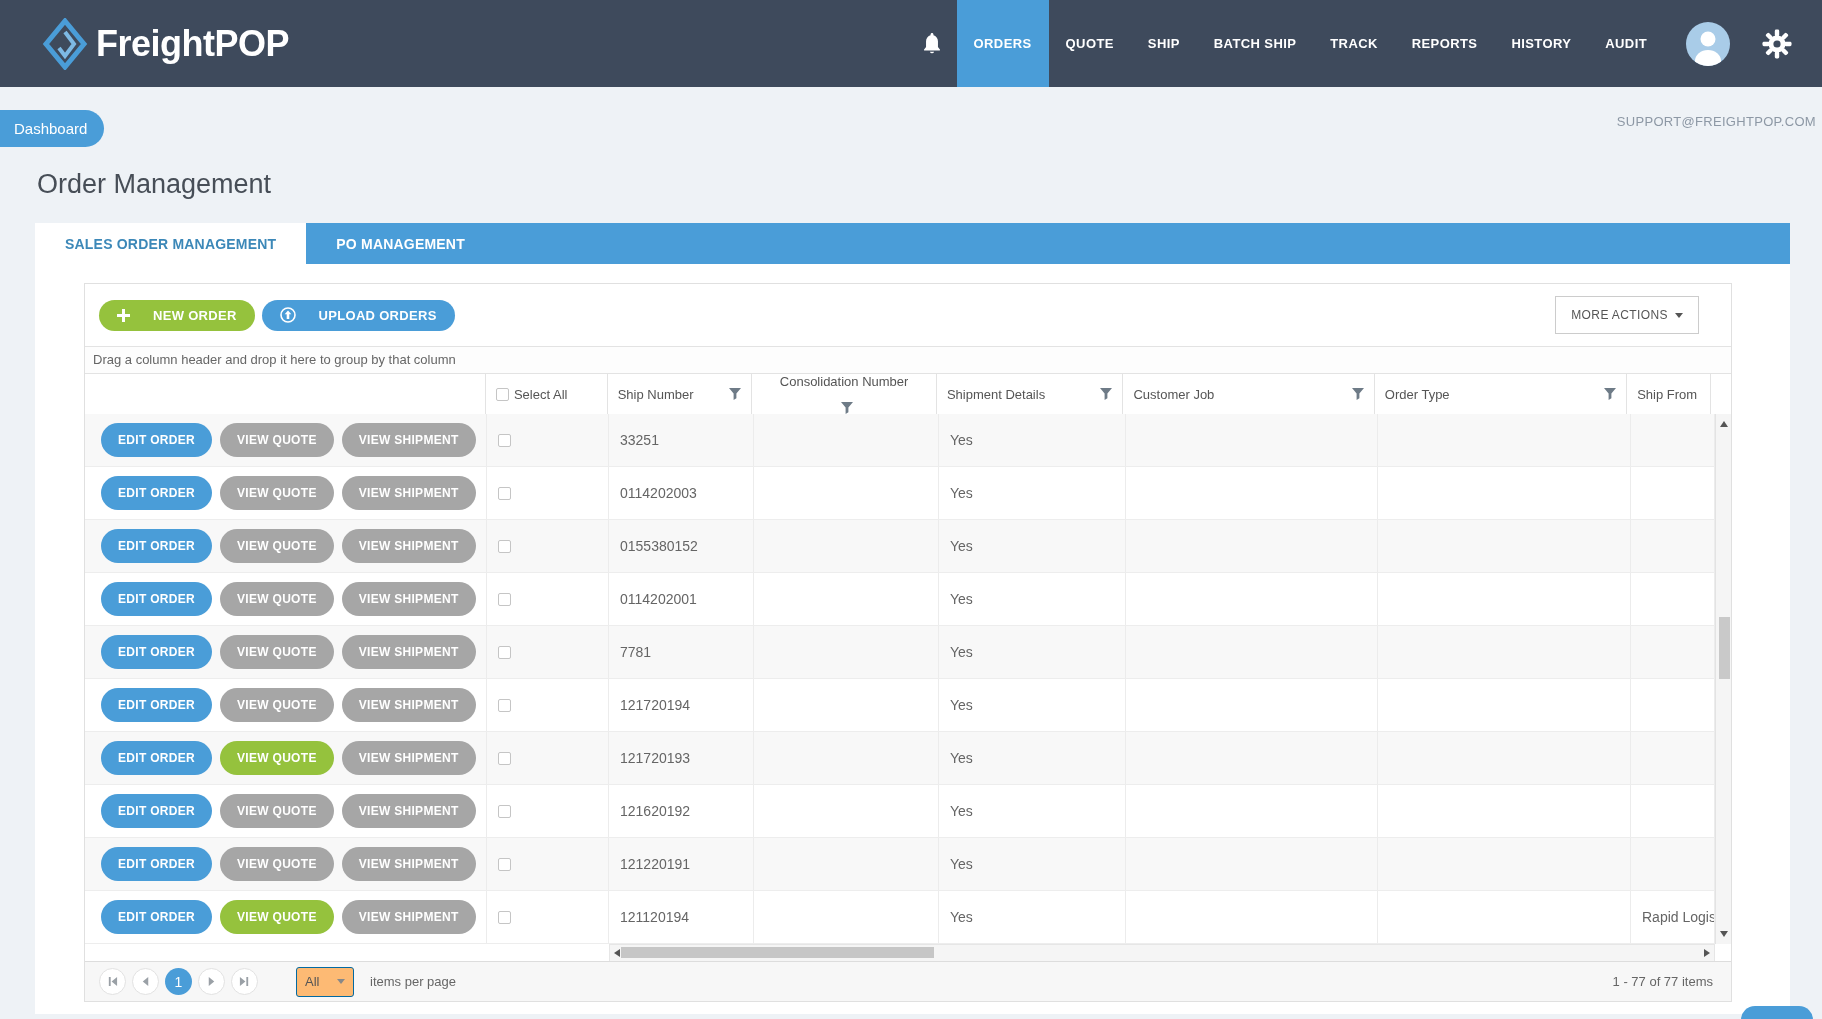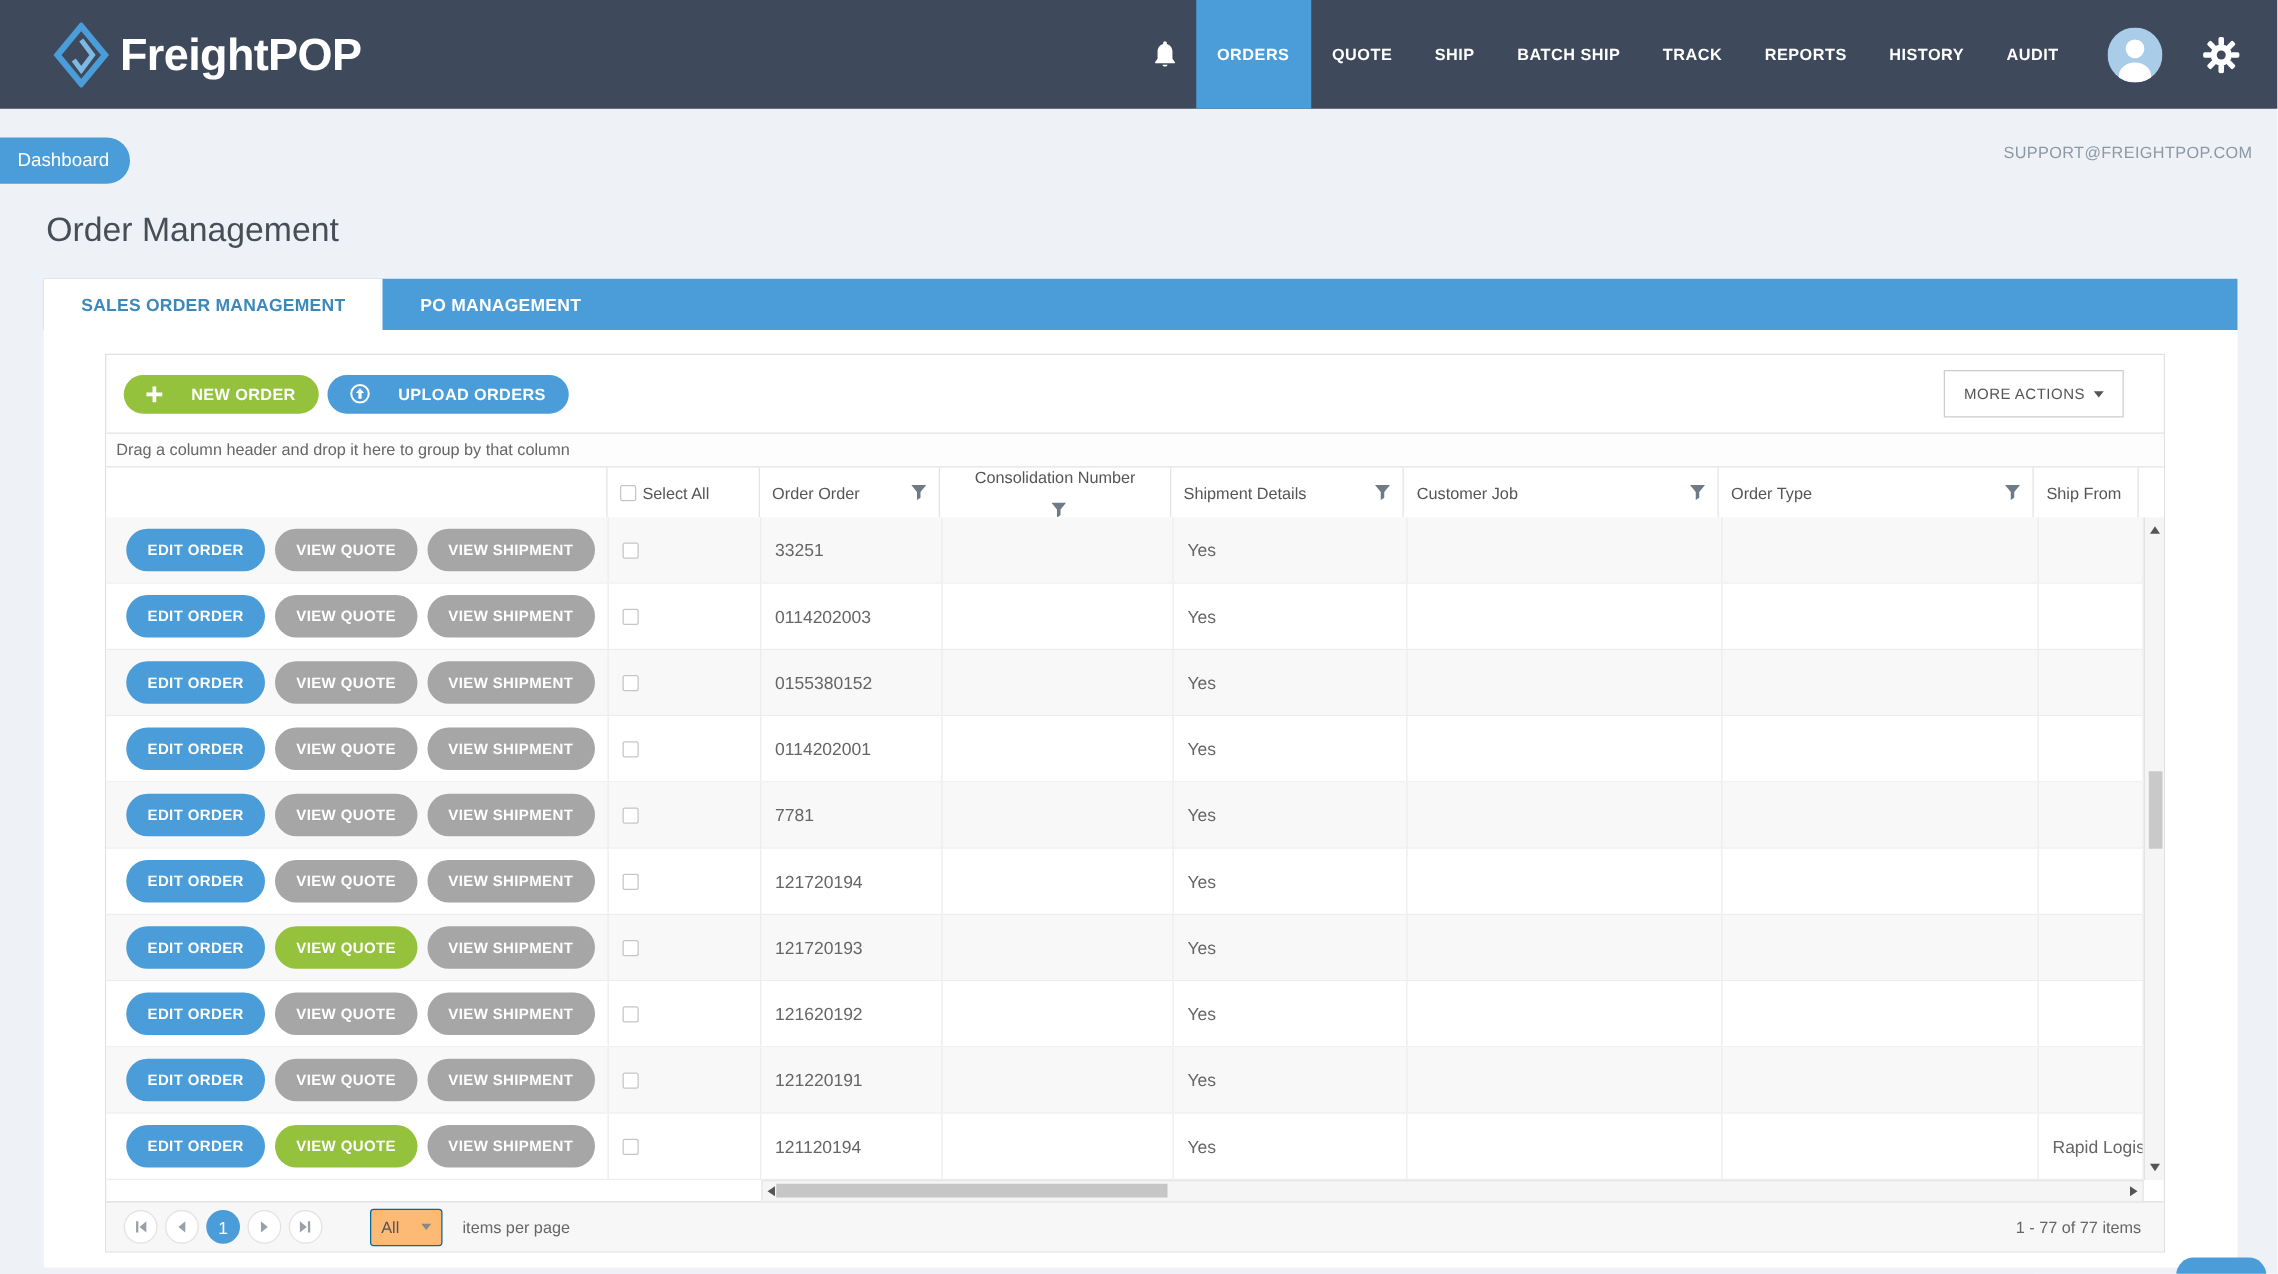--- a/index.html
+++ b/index.html
@@ -19,21 +19,21 @@
     font-size:13px; font-weight:600; letter-spacing:0.4px; cursor:pointer; }
   .nav-item.active { background:#4a9dd8; }
   .avatar-wrap { display:flex; align-items:center; padding:0 14px 0 22px; }
   .gear-wrap { display:flex; align-items:center; padding:0 30px 0 18px; }
 
   
   .header-zone { position:relative; height:136px; }
   .dashboard-pill { position:absolute; left:0; top:23px; width:104px; height:37px;
     background:#4a9dd8; color:#fff; font-size:15px; line-height:37px;
     padding-left:14px; border-radius:0 19px 19px 0; cursor:pointer; }
-  .support-email { position:absolute; right:20px; top:27px; font-size:13px;
+  .support-email { position:absolute; right:6px; top:27px; font-size:13px;
     color:#8d98a5; letter-spacing:0.3px; }
   .page-title { position:absolute; left:37px; top:82px; font-size:27px;
     font-weight:400; color:#474e57; }
 
   
   .panel { margin:0 32px 0 35px; height:791px; background:#fff; }
   .tabs { height:41px; background:#4a9dd8; display:flex; }
   .tab { display:flex; align-items:center; padding:0 30px; color:#fff;
     font-size:14px; font-weight:700; letter-spacing:0.2px; cursor:pointer; }
   .tab.active { background:#fff; color:#3c88b8; }
@@ -250,21 +250,21 @@
 
       <div class="group-hint">Drag a column header and drop it here to group by that column</div>
 
       <div class="grid-header">
         <div class="gh-cell c-actions"></div>
         <div class="gh-cell c-select">
           <input type="checkbox" style="">
           <span class="gh-label">Select All</span>
         </div>
         <div class="gh-cell c-order">
-          <span class="gh-label">Order Order</span>
+          <span class="gh-label">Ship Number</span>
           <span class="filter-icon">
             <svg width="12" height="12" viewBox="0 0 12 12">
                 <path fill="#6e7b87" d="M0 0h12L7.4 5.6v4.6L4.6 12V5.6z"></path>
               </svg>
           </span>
         </div>
         <div class="gh-cell c-consol">
           <span class="gh-label">Consolidation Number</span>
           <span class="filter-icon">
             <svg width="12" height="12" viewBox="0 0 12 12">

